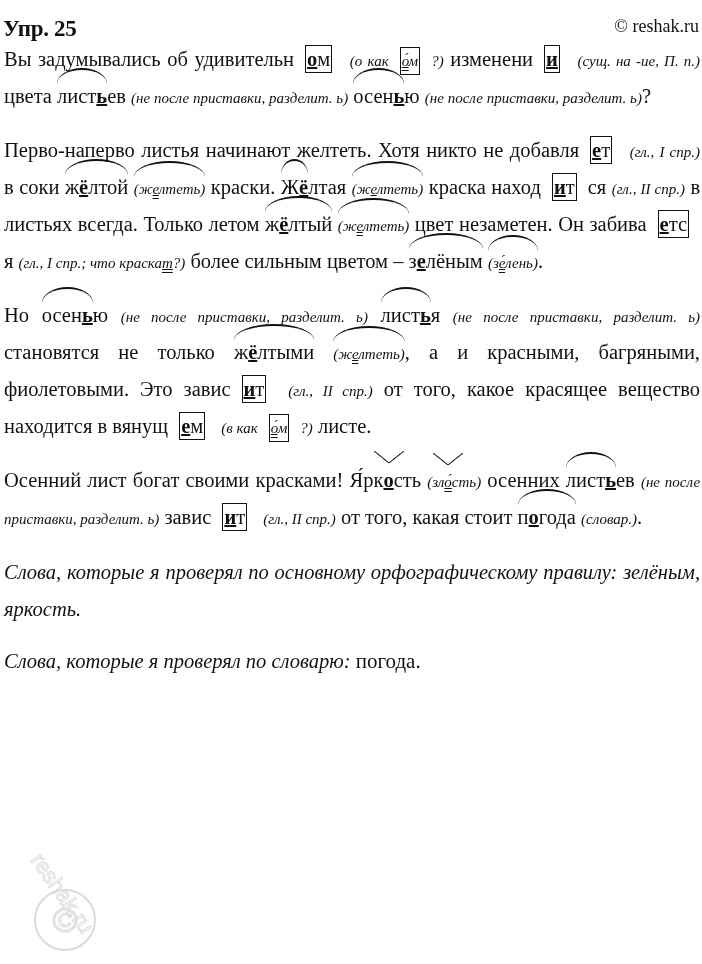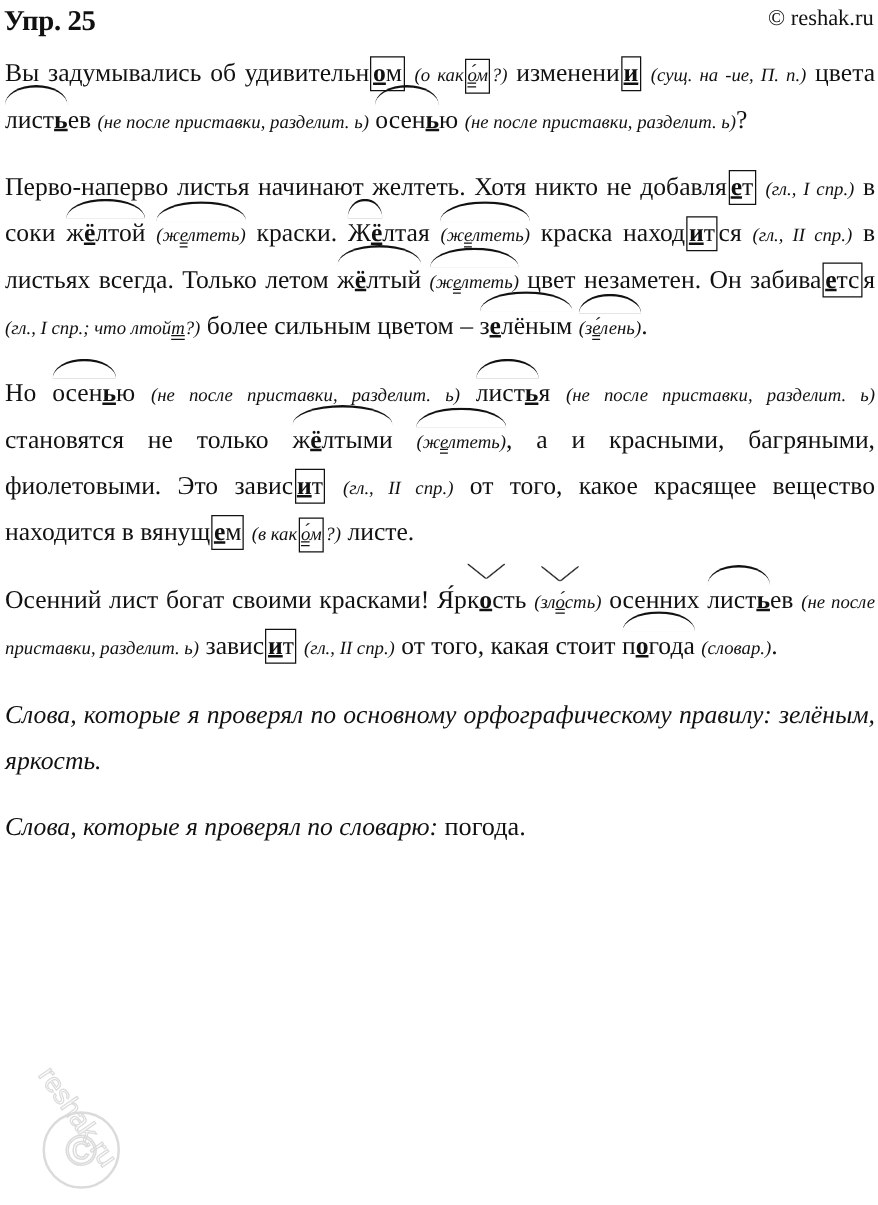--- a/index.html
+++ b/index.html
@@ -1,21 +1,21 @@
 <!DOCTYPE html>
 <html><head>
 <meta charset="utf-8">
 <style>
   html, body { margin: 0; padding: 0; background: #ffffff; }
   body {
     width: 702px; height: 964px; position: relative; overflow: hidden;
     font-family: "Liberation Serif", "DejaVu Serif", serif;
     color: #111;
   }
-  .header { position: absolute; top: 4px; left: 3px; right: 3px; height: 30px; }
+  .header { position: absolute; top: 16px; left: 3px; right: 3px; height: 30px; }
   .title { position: absolute; left: 0; top: 0; font-weight: bold; font-size: 23px; letter-spacing: -0.3px; }
   .site { position: absolute; right: 0; top: 0; font-size: 18px; }
   .doc { position: absolute; left: 4px; width: 696px; top: 42px; }
   p.par {
     margin: 0 0 17px 0;
     font-size: 20.5px;
     line-height: 35px;
     text-align: justify;
   }
   p.summary {
@@ -32,21 +32,21 @@
     content: ""; position: absolute; left: 0; right: 0; top: -11px; height: 14px;
     border-top: 2px solid #111; border-radius: 50% 50% 0 0 / 100% 100% 0 0;
   }
   .roof { position: relative; display: inline-block; }
   .roof::before {
     content: ""; position: absolute; left: 50%; top: -12px; width: 30px; height: 12px;
     transform: translateX(-50%);
     background: linear-gradient(to top right, transparent calc(50% - 1px), #111 50%, transparent calc(50% + 1px)) left/50% 100% no-repeat,
                 linear-gradient(to top left, transparent calc(50% - 1px), #111 50%, transparent calc(50% + 1px)) right/50% 100% no-repeat;
   }
-  .box { display: inline-block; border: 1.5px solid #111; line-height: 26px; padding: 0 1px; margin: 0 1px; }
+  .box { display: inline-block; border: 1.5px solid #111; line-height: 26px; padding: 0 1px; margin: 0 11px; }
   .u { text-decoration: underline; text-decoration-thickness: 2px; font-weight: bold; }
   .uu { text-decoration: underline double; }
   .watermark {
     position: absolute; left: 20px; top: 850px; width: 120px; height: 110px;
     pointer-events: none; opacity: 0.35;
   }
 </style>
 </head>
 <body>
 
@@ -78,21 +78,21 @@
     <span>краски.</span>
     <span class="arc"><span>Ж</span><span class="u">ё</span></span><span>лтая</span>
     <span class="it"><span class="arc"><span>(ж</span><span class="uu">е</span><span>лтеть)</span></span></span>
     <span>краска</span>
     <span>наход</span><span class="box"><span class="u">и</span><span>т</span></span><span>ся</span>
     <span class="it">(гл., II спр.)</span>
     <span>в листьях всегда. Только летом</span>
     <span class="arc"><span>ж</span><span class="u">ё</span><span>лтый</span></span>
     <span class="it"><span class="arc"><span>(ж</span><span class="uu">е</span><span>лтеть)</span></span></span>
     <span>цвет незаметен. Он забива</span><span class="box"><span class="u">е</span><span>тс</span></span><span>я</span>
-    <span class="it"><span>(гл., I спр.; что лтой</span><span class="uu">т</span><span>?)</span></span>
+    <span class="it"><span>(гл., I спр.; что краска</span><span class="uu">т</span><span>?)</span></span>
     <span>более сильным цветом –</span>
     <span class="arc"><span>з</span><span class="u">е</span><span>лёным</span></span>
     <span class="it"><span class="arc"><span>(з</span><span class="uu">е́</span><span>лень)</span></span></span><span>.</span>
   </p>
 
   <p class="par">
     <span>Но</span>
     <span class="arc"><span>осен</span><span class="u">ь</span></span><span>ю</span>
     <span class="it">(не после приставки, разделит. ь)</span>
     <span class="arc"><span>лист</span><span class="u">ь</span></span><span>я</span>

